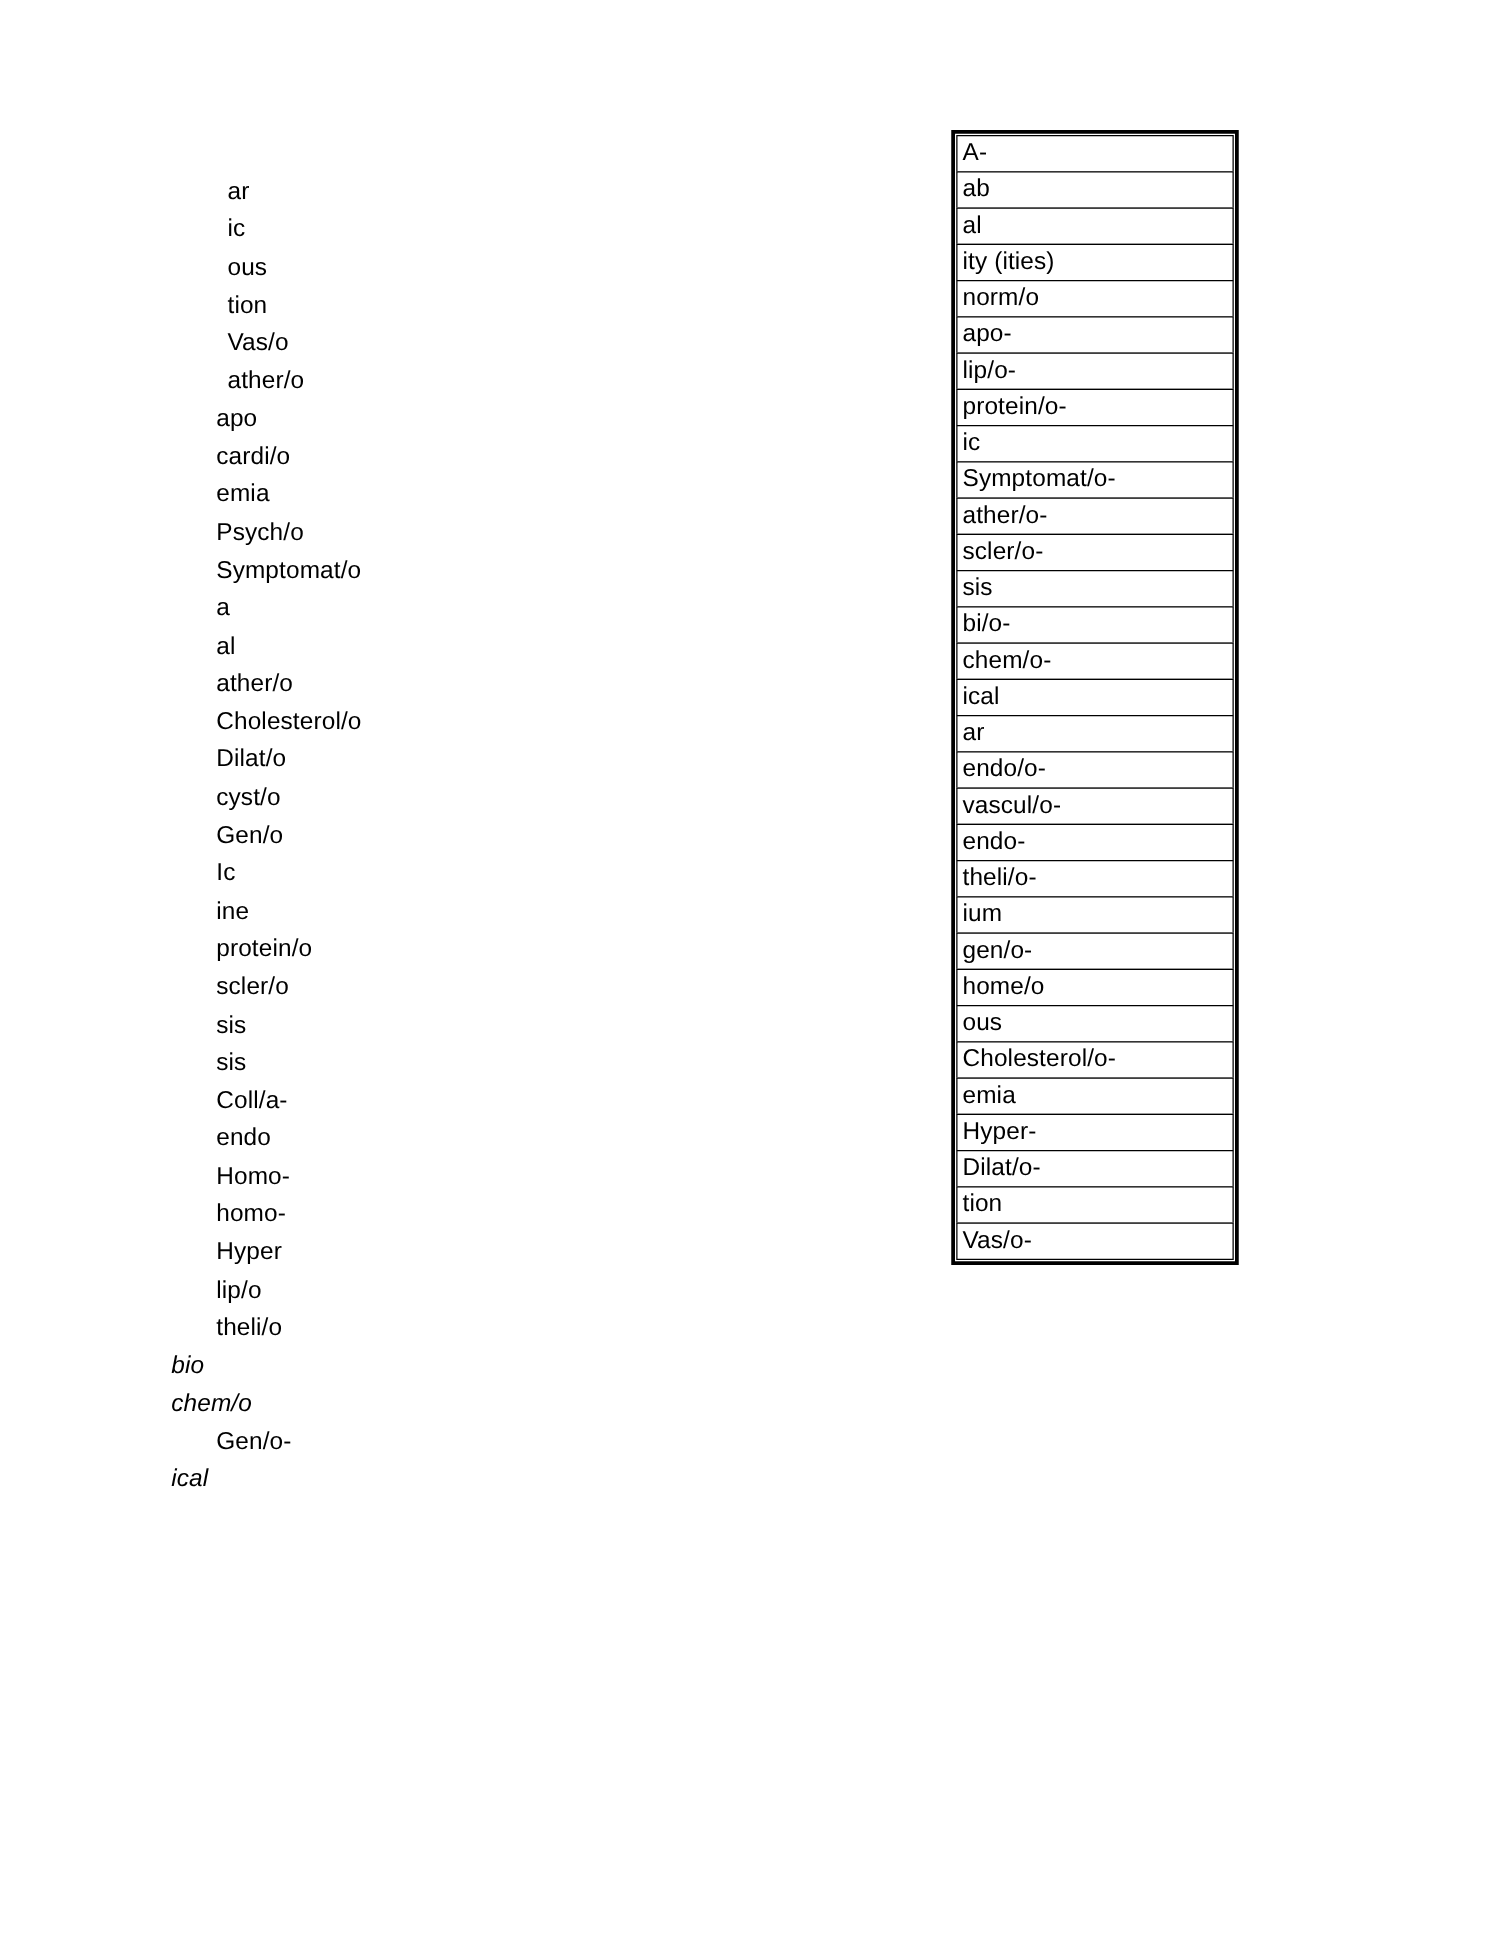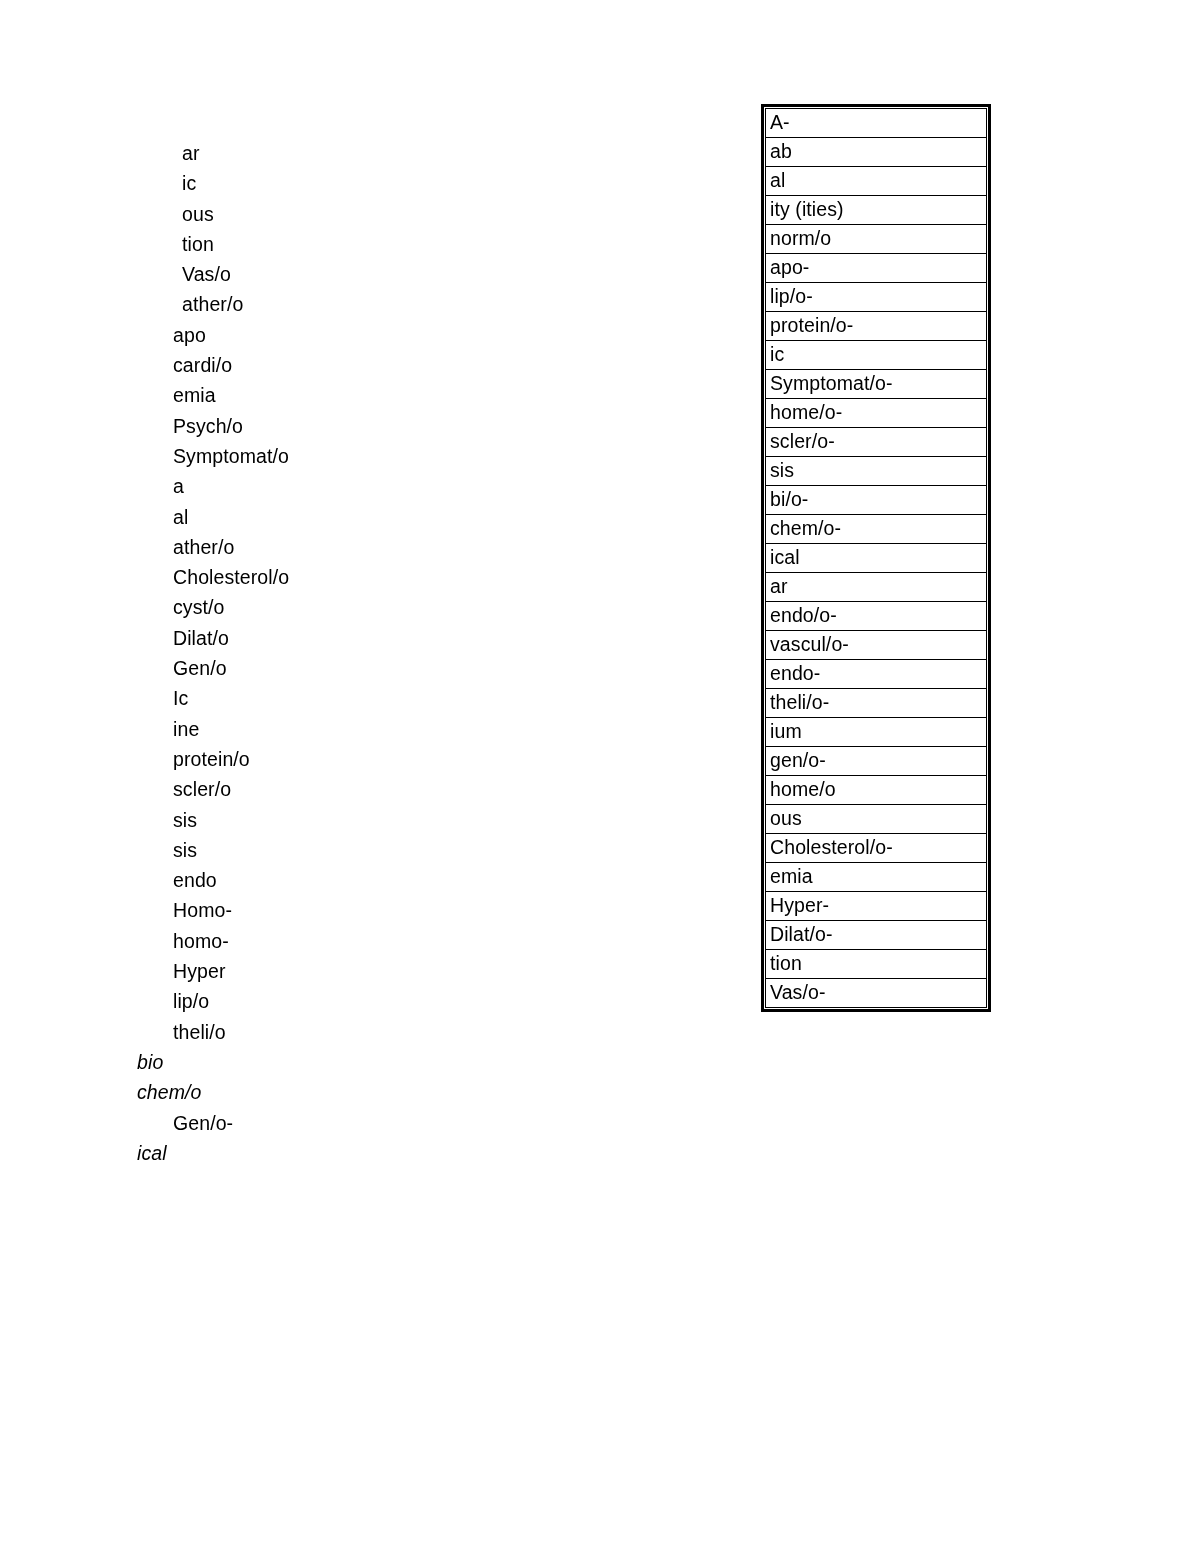--- a/index.html
+++ b/index.html
@@ -83,29 +83,30 @@
       <div class="word-line indent-2">ather/o</div>
       <div class="word-line indent-1">apo</div>
       <div class="word-line indent-1">cardi/o</div>
       <div class="word-line indent-1">emia</div>
       <div class="word-line indent-1">Psych/o</div>
       <div class="word-line indent-1">Symptomat/o</div>
       <div class="word-line indent-1">a</div>
       <div class="word-line indent-1">al</div>
       <div class="word-line indent-1">ather/o</div>
       <div class="word-line indent-1">Cholesterol/o</div>
+      <div class="word-line indent-1">Dilat/o</div>
       <div class="word-line indent-1">cyst/o</div>
-      <div class="word-line indent-1">Dilat/o</div>
       <div class="word-line indent-1">Gen/o</div>
       <div class="word-line indent-1">Ic</div>
       <div class="word-line indent-1">ine</div>
       <div class="word-line indent-1">protein/o</div>
       <div class="word-line indent-1">scler/o</div>
       <div class="word-line indent-1">sis</div>
       <div class="word-line indent-1">sis</div>
+      <div class="word-line indent-1">Coll/a-</div>
       <div class="word-line indent-1">endo</div>
       <div class="word-line indent-1">Homo-</div>
       <div class="word-line indent-1">homo-</div>
       <div class="word-line indent-1">Hyper</div>
       <div class="word-line indent-1">lip/o</div>
       <div class="word-line indent-1">theli/o</div>
       <div class="word-line indent-0">bio</div>
       <div class="word-line indent-0">chem/o</div>
       <div class="word-line indent-1">Gen/o-</div>
       <div class="word-line indent-0">ical</div>
@@ -136,21 +137,21 @@
       <div class="table-row">
         <span class="cell-text">protein/o-</span>
       </div>
       <div class="table-row">
         <span class="cell-text">ic</span>
       </div>
       <div class="table-row">
         <span class="cell-text">Symptomat/o-</span>
       </div>
       <div class="table-row">
-        <span class="cell-text">home/o-</span>
+        <span class="cell-text">ather/o-</span>
       </div>
       <div class="table-row">
         <span class="cell-text">scler/o-</span>
       </div>
       <div class="table-row">
         <span class="cell-text">sis</span>
       </div>
       <div class="table-row">
         <span class="cell-text">bi/o-</span>
       </div>

